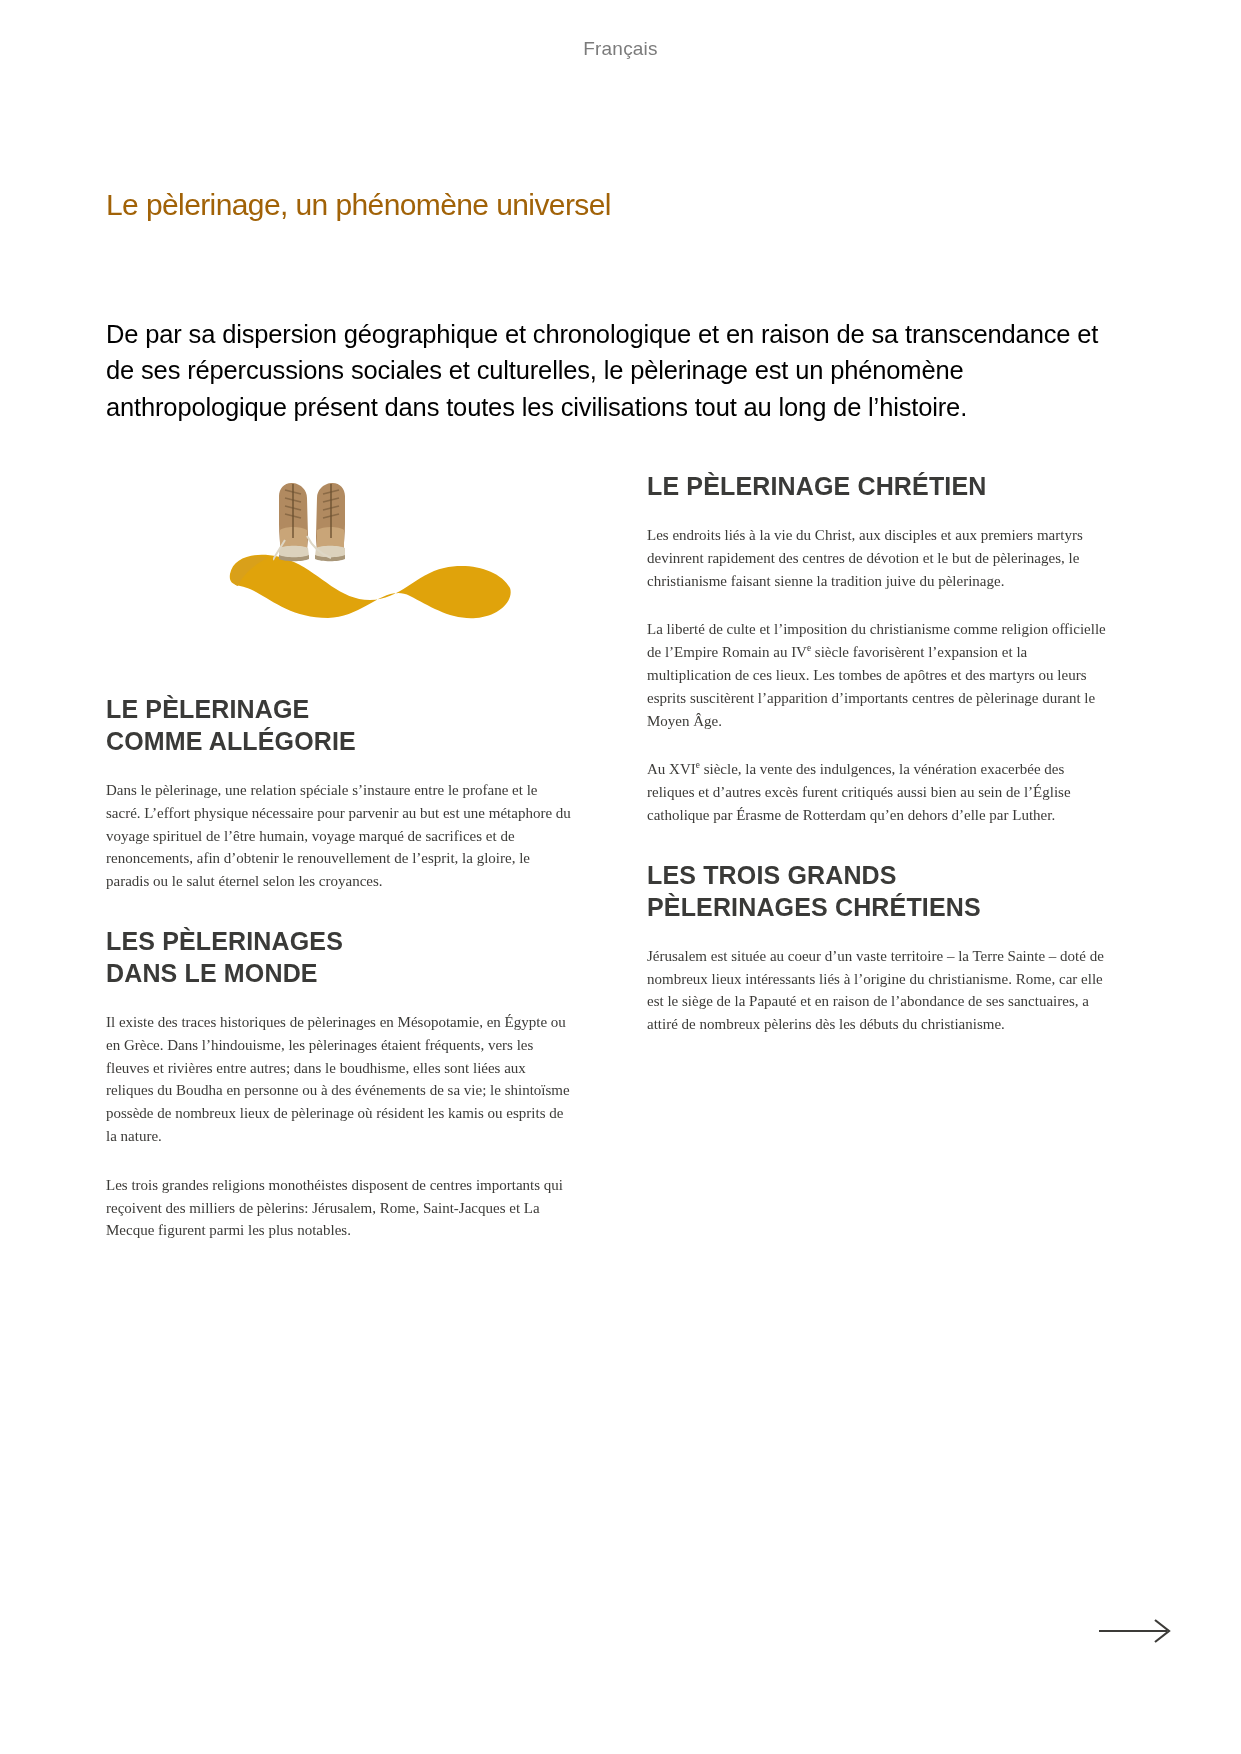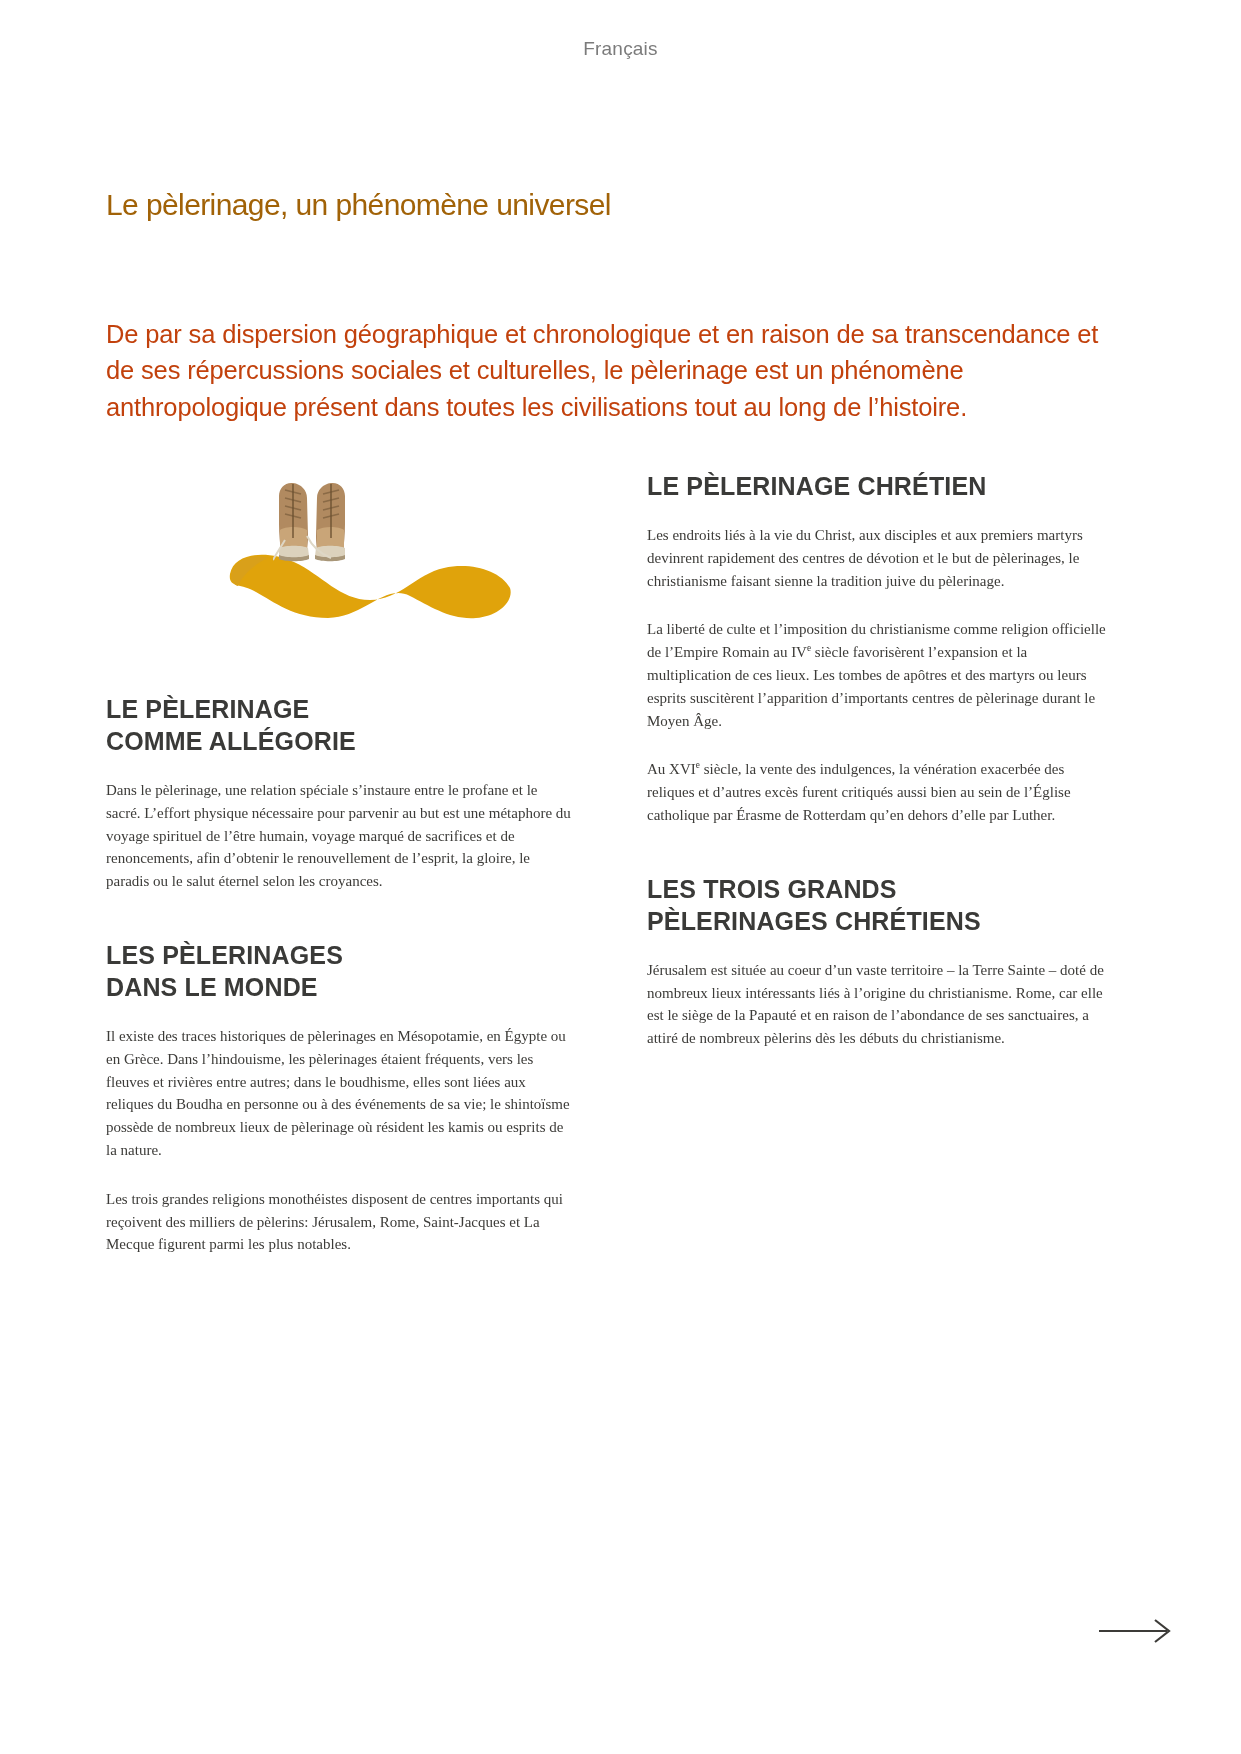--- a/index.html
+++ b/index.html
@@ -47,21 +47,21 @@
   
   .intro {
     position: absolute;
     top: 290px;
     left: 106px;
     width: 1000px;
     font-family: "Liberation Sans", sans-serif;
     font-size: 25.5px;
     font-weight: 400;
     letter-spacing: -0.15px;
-    color: #c2410c;
+    color: #000000;
     line-height: 1.45;
   }
 
   
   .col {
     position: absolute;
     top: 470px;
     width: 466px;
   }
   .col-left  { left: 106px; }
@@ -81,21 +81,21 @@
   .body-par {
     font-family: "Liberation Serif", serif;
     font-size: 15px;
     color: #3c3b38;
     line-height: 1.52;
     margin: 0 0 26px 0;
     text-align: left;
   }
   .body-par:last-child { margin-bottom: 0; }
 
-  .block { margin-bottom: 46px; }
+  .block { margin-bottom: 32px; }
   .block:last-child { margin-bottom: 0; }
 
   sup { font-size: 0.62em; vertical-align: super; line-height: 0; }
 
   
   .illus {
     position: relative;
     width: 466px;
     height: 175px;
     margin-bottom: 48px;

